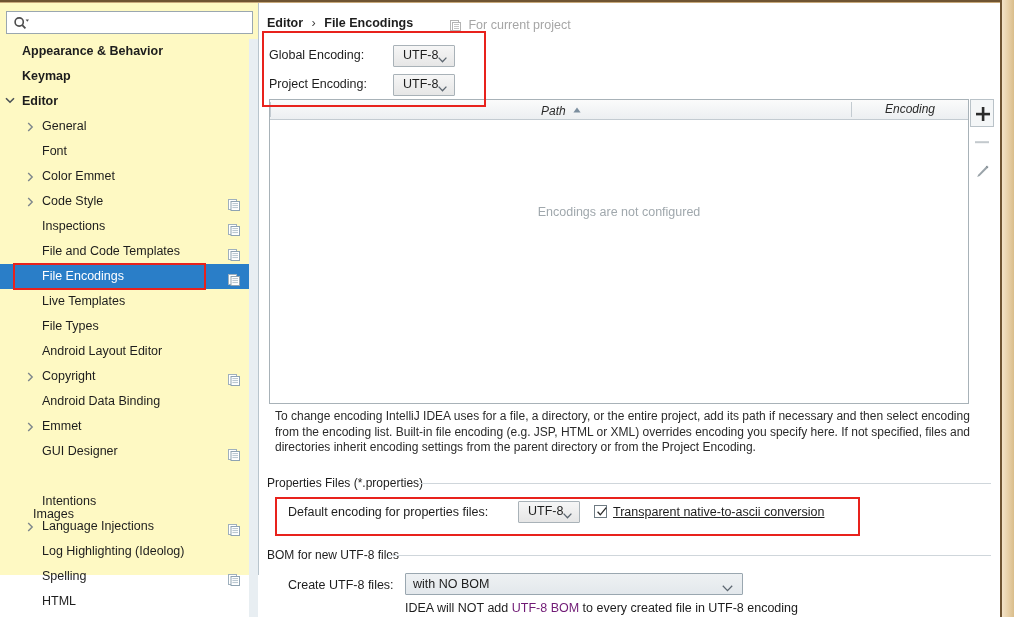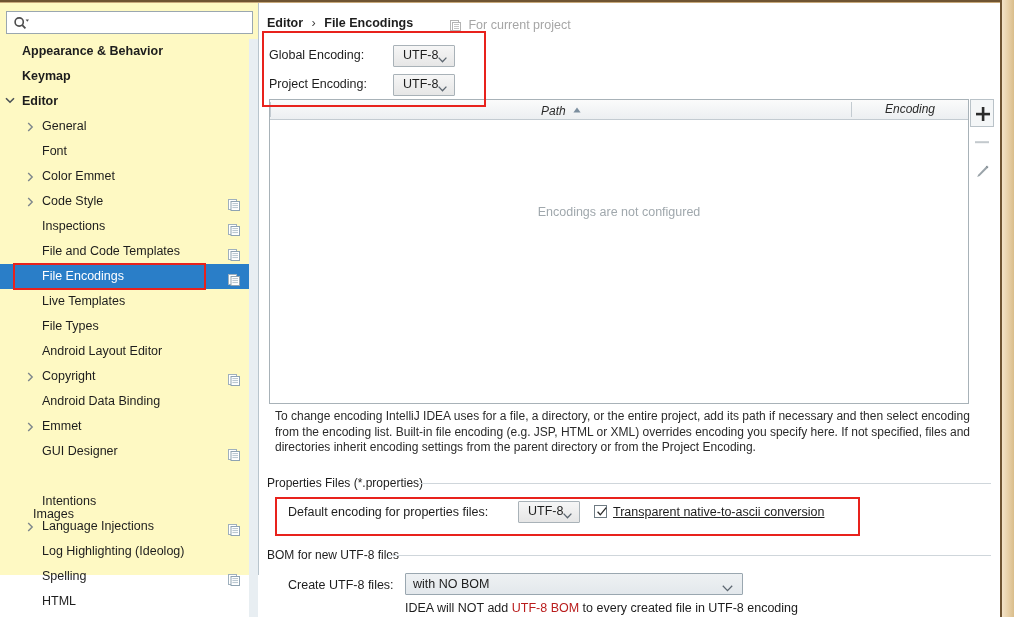--- a/index.html
+++ b/index.html
@@ -177,21 +177,21 @@
   }
   .cbx svg { position: absolute; left: 1px; top: 0px; }
   .cbx-label {
     position: absolute; font-size: 12.5px; color: #1d1d1d; white-space: nowrap;
   }
   
   #bom-note {
     position: absolute; left: 145px; top: 598px;
     font-size: 12.5px; color: #1d1d1d; white-space: nowrap;
   }
-  #bom-note .lnk { color: #b91c1c; }
+  #bom-note .lnk { color: #701a75; }
   
   .redbox {
     position: absolute;
     border: 2px solid #e8221c;
     pointer-events: none;
   }
 </style>
 </head>
 <body>
 

